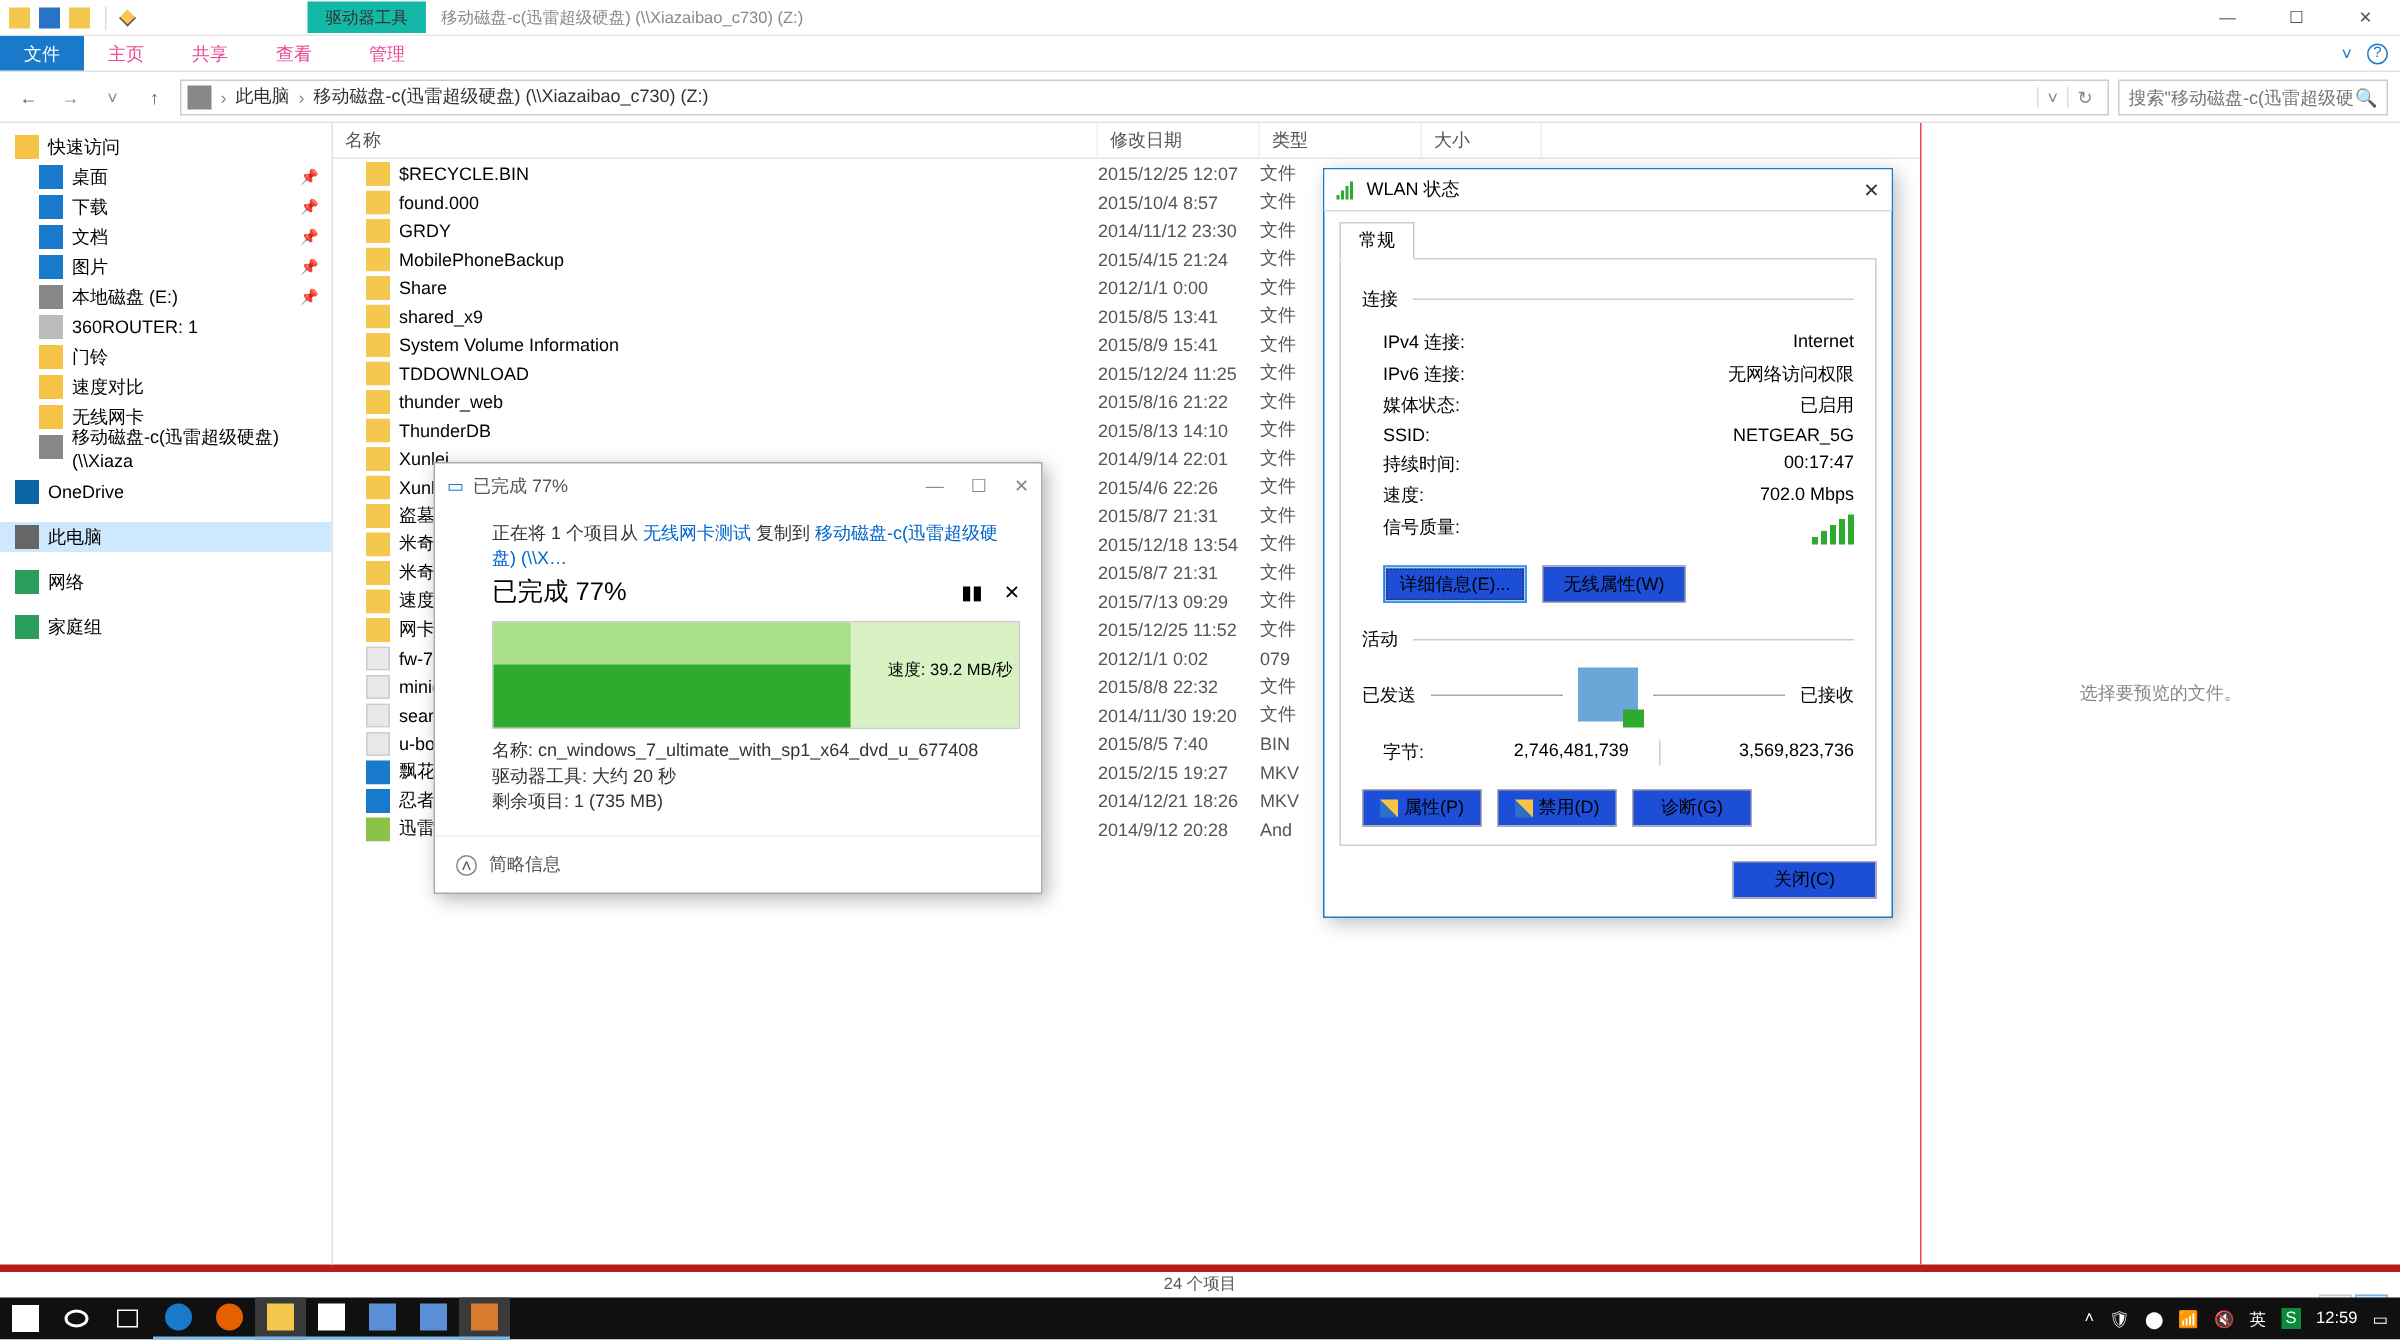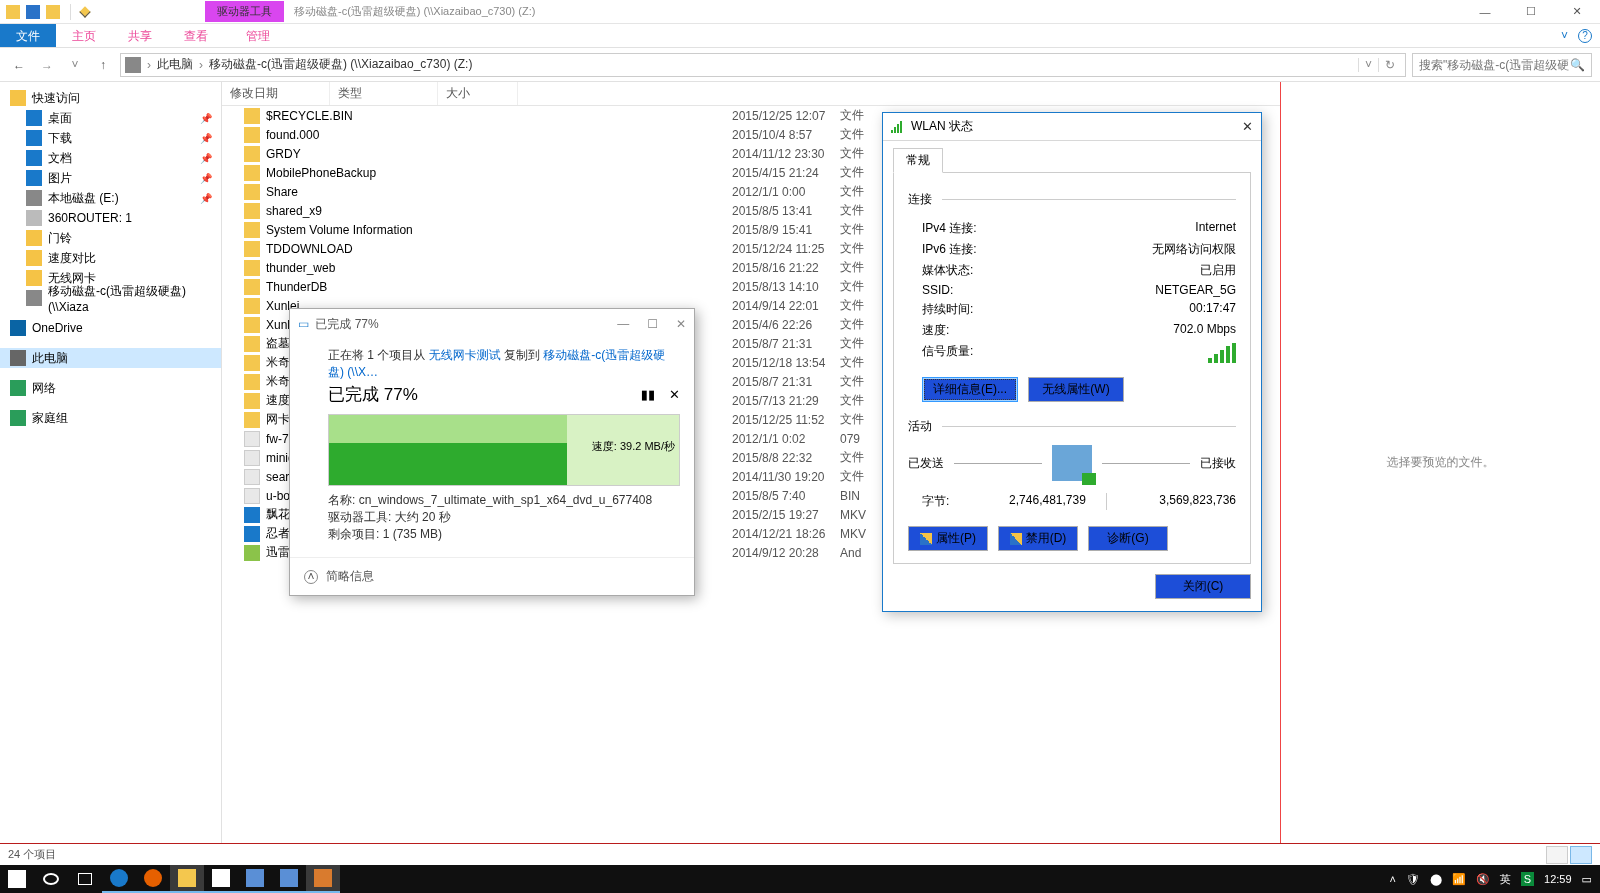--- a/index.html
+++ b/index.html
@@ -5,21 +5,21 @@
   * { box-sizing: border-box; margin: 0; padding: 0; font-family: "Microsoft YaHei", "Segoe UI", sans-serif; }
   body { background: #fff; width: 1600px; height: 893px; overflow: hidden; position: relative; font-size: 12px; }
 
   
   .titlebar { height: 24px; background: #fff; display: flex; align-items: center; border-bottom: 1px solid #e5e5e5; }
   .titlebar .qat { display: flex; align-items: center; gap: 6px; padding: 0 6px; }
   .titlebar .ico { width: 14px; height: 14px; background: #f4c74e; }
   .titlebar .ico.save { background: #2a72c8; }
   .titlebar .ico.arrow { width: 8px; height: 8px; border-left: 1px solid #555; border-bottom: 1px solid #555; transform: rotate(-45deg); }
   .titlebar .sep { width: 1px; height: 16px; background: #ddd; margin: 0 4px; }
-  .titlebar .tab { background: #d946ef; color: #333; padding: 3px 12px; font-size: 11px; margin-left: 110px;}
+  .titlebar .tab { background: #14b8a6; color: #333; padding: 3px 12px; font-size: 11px; margin-left: 110px;}
   .titlebar .path { color: #888; font-size: 11px; margin-left: 10px; }
   .titlebar .winbtns { margin-left: auto; display: flex; }
   .titlebar .winbtn { width: 46px; height: 24px; display: flex; align-items: center; justify-content: center; color: #555; font-size: 11px; }
 
   
   .ribbon { height: 24px; display: flex; align-items: stretch; background: #fff; border-bottom: 1px solid #e1e1e1; }
   .ribbon .tab { padding: 4px 16px; font-size: 12px; color: #ec4899; }
   .ribbon .tab.file { background: #1979ca; color: #fff; }
   .ribbon .help { margin-left: auto; display:flex; align-items:center; gap:10px; padding-right:8px; color:#1979ca;}
 
@@ -67,21 +67,21 @@
   .filerow .fico { width:16px; height:16px; background:#f4c74e; margin-right:6px; flex-shrink:0;}
   .filerow .fico.txt{ background:#e8e8e8; border:1px solid #ccc;}
   .filerow .fico.mkv{ background:#1979ca;}
   .filerow .fico.apk{ background:#8bc34a;}
   .filerow .fdate { width: 108px; color:#555;}
   .filerow .ftype { width: 108px; color:#555; overflow:hidden; white-space:nowrap;}
   .filerow .fsize { width: 80px; }
   .preview { width: 320px; border-left:1px solid #ef4444; display:flex; align-items:center; justify-content:center; color:#888;}
 
   
-  .statusbar { height: 22px; border-top: 1px solid #b91c1c; display: flex; align-items: center; padding: 0 8px; font-size:11px; color:#555;}
+  .statusbar { height: 22px; border-top: 5px solid #b91c1c; display: flex; align-items: center; padding: 0 8px; font-size:11px; color:#555;flex-direction:column;}
   .statusbar .viewbtns { margin-left:auto; display:flex; gap:2px;}
   .statusbar .vb { width:22px; height:18px; border:1px solid #ccc; background:#f4f4f4;}
   .statusbar .vb.sel{ background:#cde8ff; border-color:#7ab8e8;}
 
   
   .dlg-copy { position: absolute; left: 289px; top: 308px; width: 406px; background: #fff; border: 1px solid #a9a9a9; box-shadow: 3px 3px 12px rgba(0,0,0,.3); }
   .dlg-copy .tbar { height: 30px; display:flex; align-items:center; padding:0 8px;}
   .dlg-copy .tbar .ti { color:#555;}
   .dlg-copy .tbar .btns { margin-left:auto; display:flex; gap:18px; color:#888;}
   .dlg-copy .body { padding: 8px 14px 14px; margin-left: 24px; }
@@ -268,20 +268,21 @@
       </div>
     <div style="height:10px"></div>
     <div class="item lvl1">
         <div class="ico home"></div>
         <span>家庭组</span>
       </div>
   </div>
 
   <div class="filelist">
     <div class="filehead">
+      <div class="col name">名称</div>
       <div class="col date">修改日期</div>
       <div class="col type">类型</div>
       <div class="col size">大小</div>
     </div>
     <div class="filerows" id="filerows">
         <div class="filerow">
           <div class="fname">
             <div class="fico "></div>
             <span>$RECYCLE.BIN</span>
           </div>
@@ -413,21 +414,21 @@
           </div>
           <div class="fdate">2015/8/7 21:31</div>
           <div class="ftype">文件</div>
           <div class="fsize"></div>
         </div>
         <div class="filerow">
           <div class="fname">
             <div class="fico "></div>
             <span>速度与</span>
           </div>
-          <div class="fdate">2015/7/13 21:29</div>
+          <div class="fdate">2015/7/13 09:29</div>
           <div class="ftype">文件</div>
           <div class="fsize"></div>
         </div>
         <div class="filerow">
           <div class="fname">
             <div class="fico "></div>
             <span>网卡测</span>
           </div>
           <div class="fdate">2015/12/25 11:52</div>
           <div class="ftype">文件</div>

